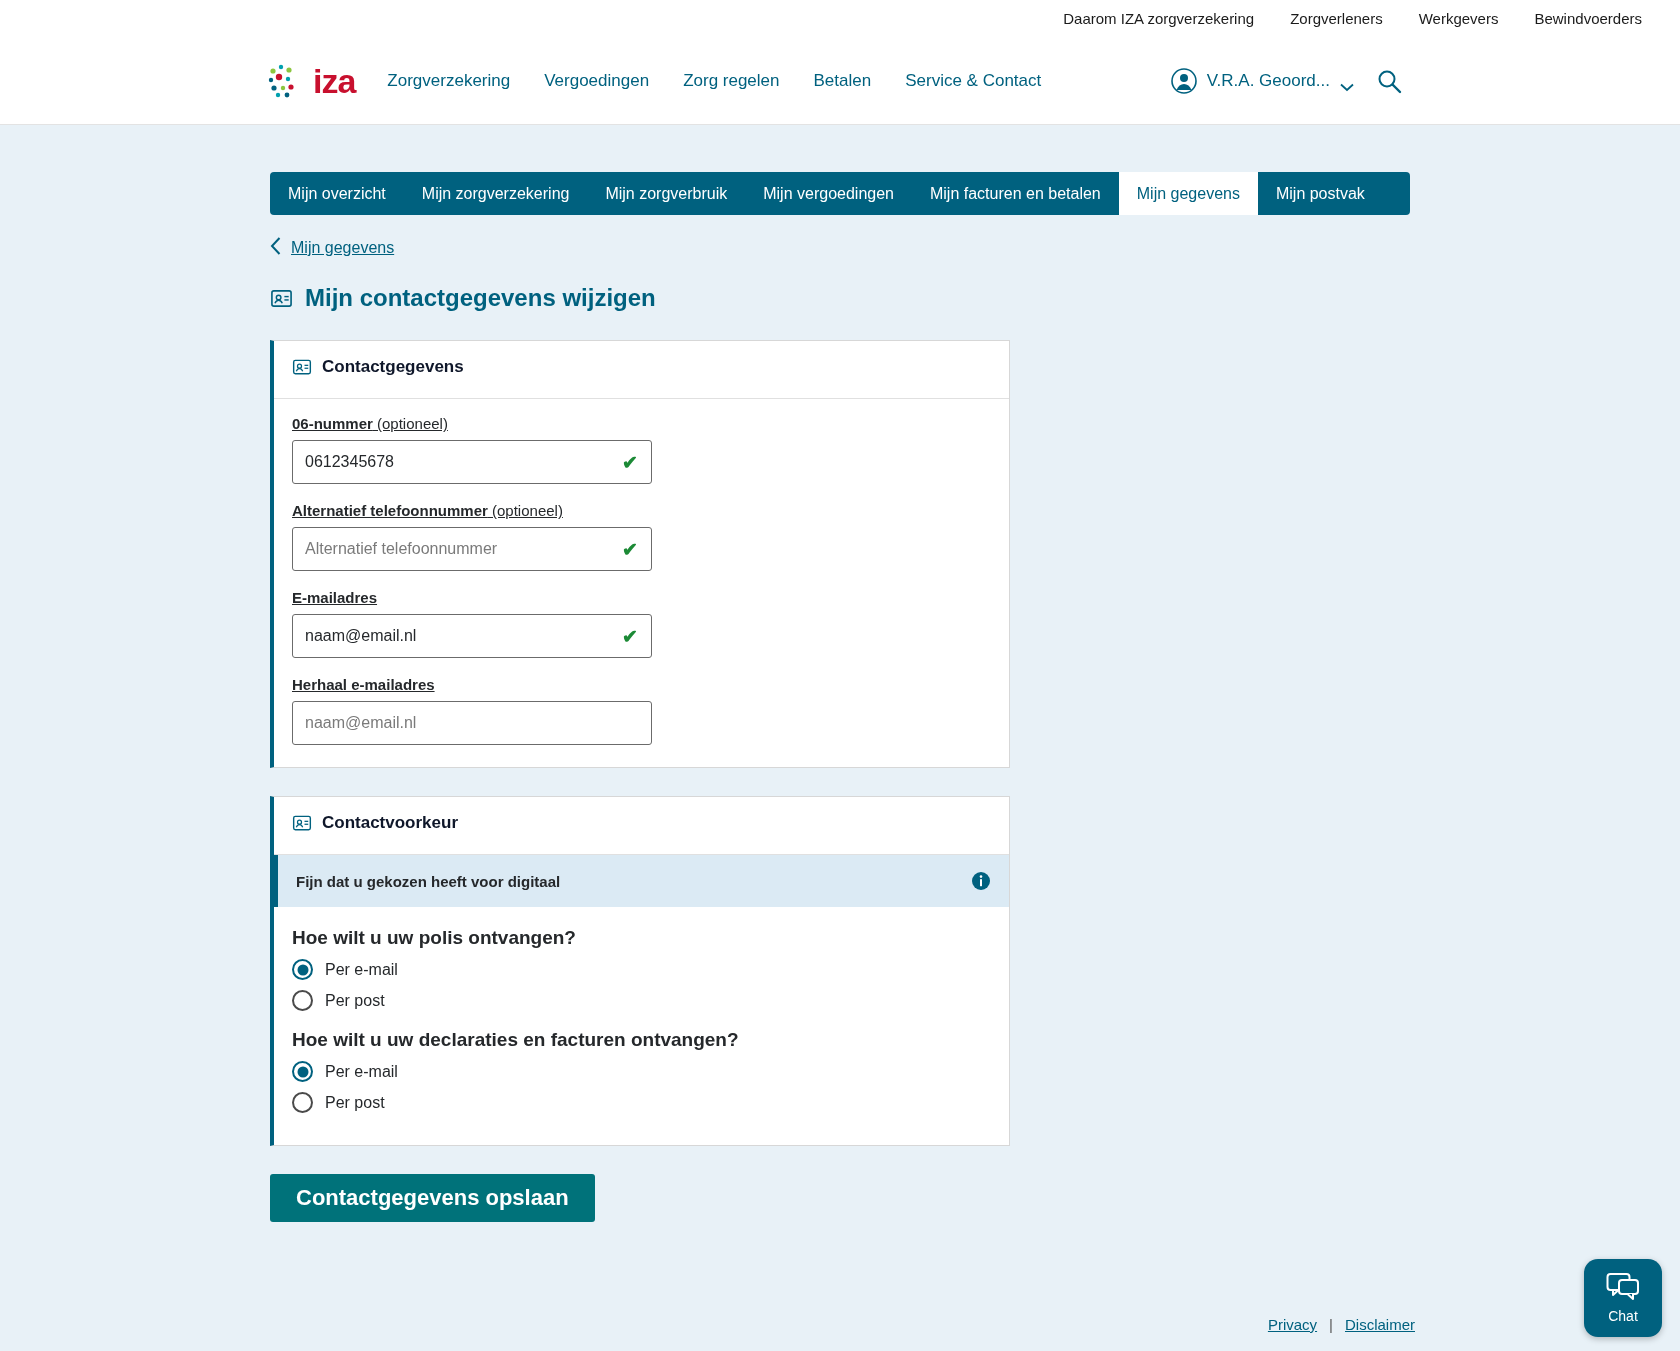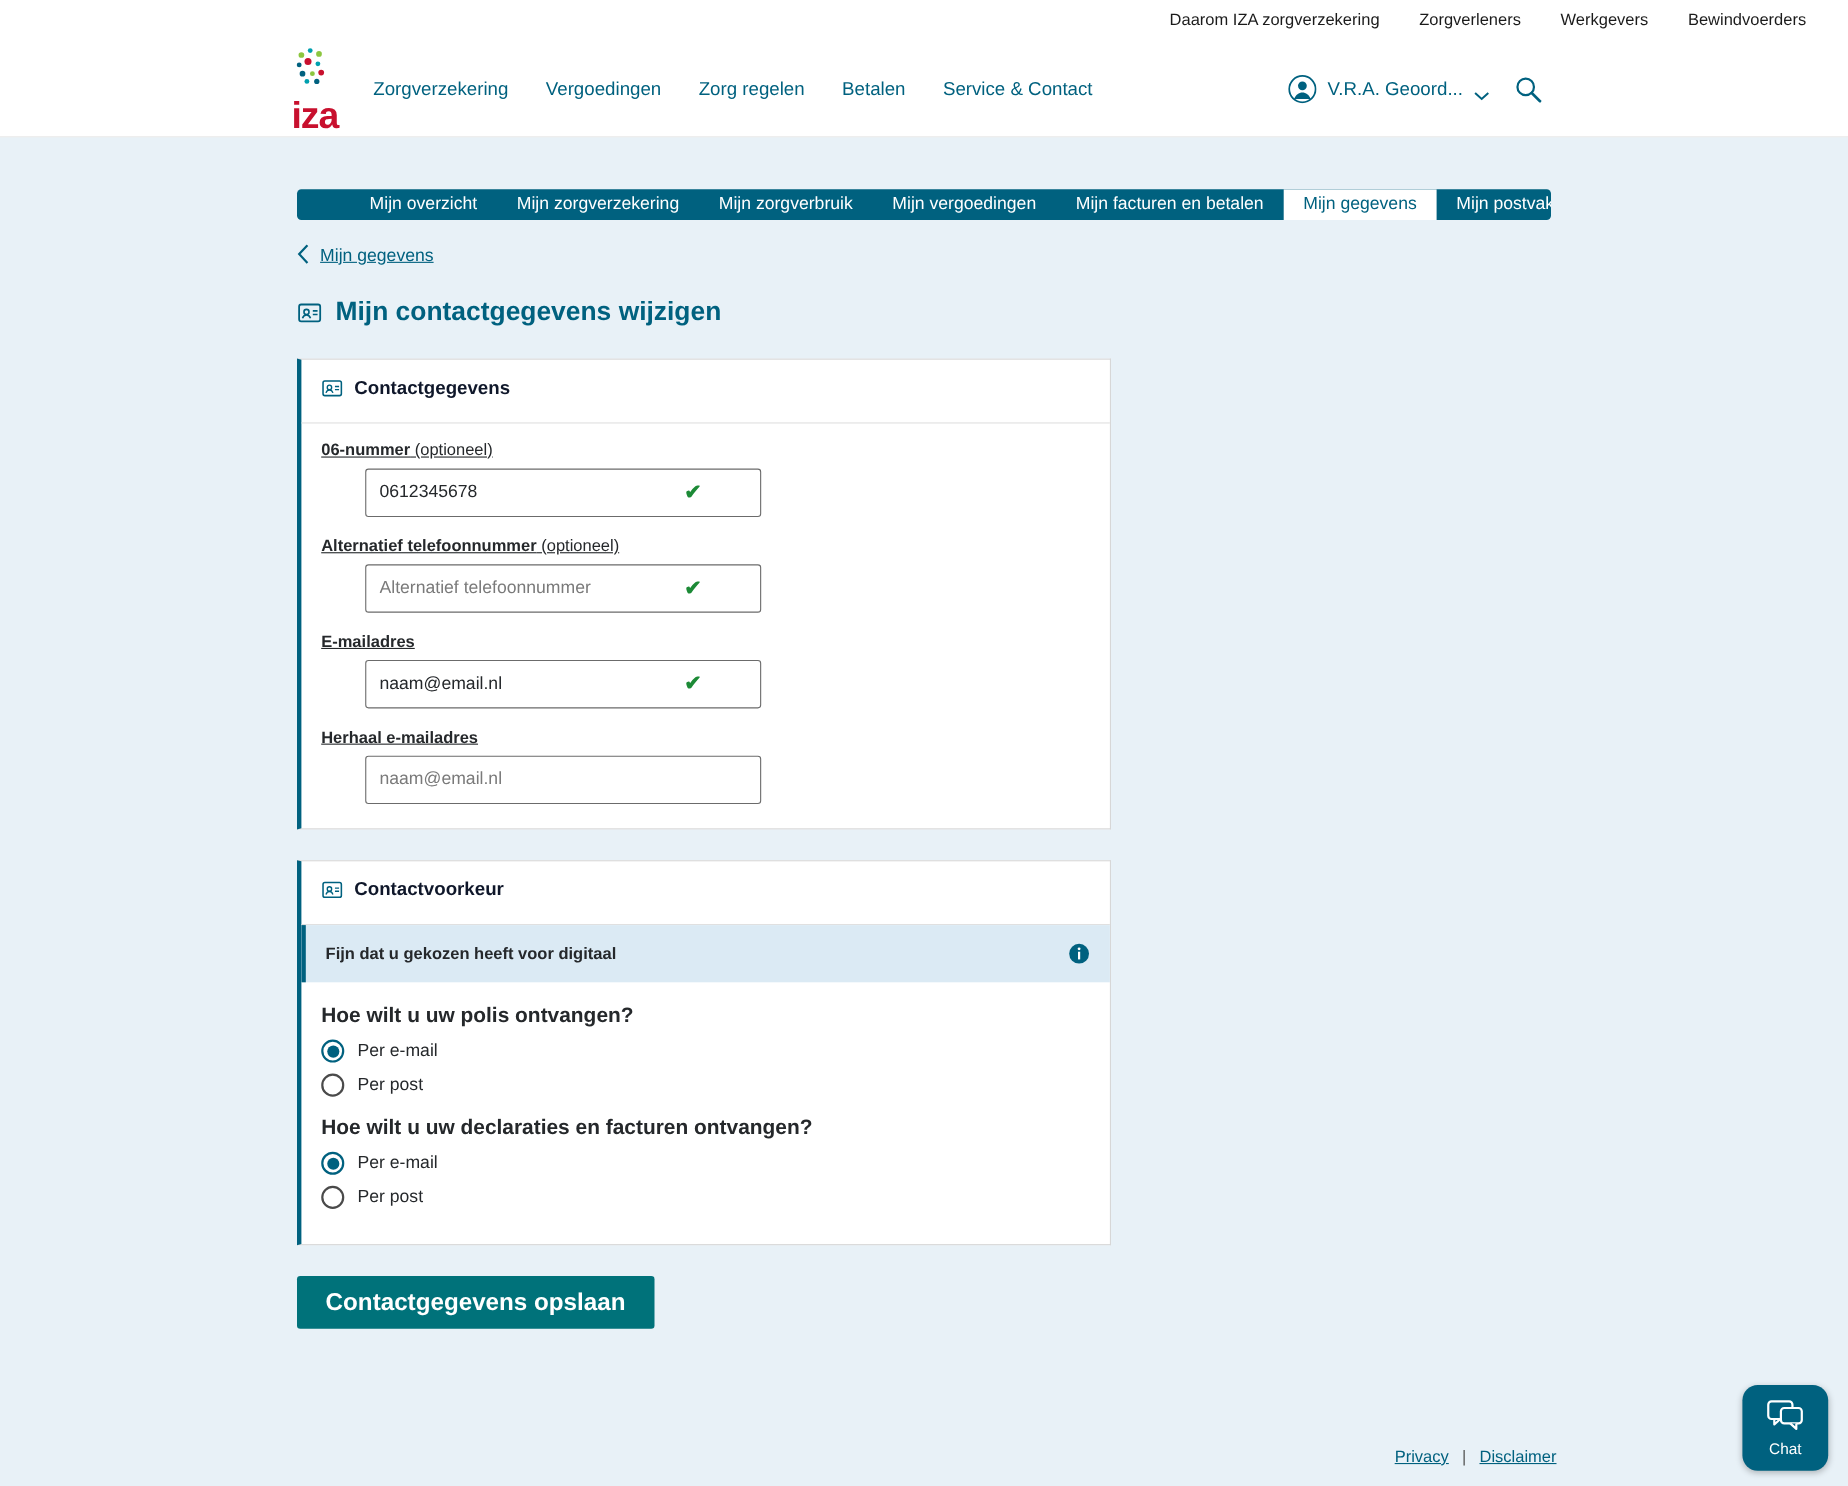--- a/index.html
+++ b/index.html
@@ -35,21 +35,20 @@
     align-items: center;
     padding: 0 38px 0 0;
     border-bottom: 1px solid #e3e3e3;
     position: relative;
   }
   .logo-wrap {
     margin-left: 265px;
     display: flex;
     align-items: center;
     gap: 8px;
-    flex-direction: column;
   }
   .logo-dots { width: 40px; height: 40px; position: relative; }
   .logo-text {
     font-size: 34px;
     font-weight: bold;
     color: #c8102e;
     letter-spacing: -1px;
     line-height: 1;
     font-family: "Liberation Sans", sans-serif;
   }
@@ -91,22 +90,21 @@
     position: relative;
   }
 
   
   .tabs {
     display: flex;
     background: #00617f;
     border-radius: 4px;
     overflow: hidden;
     width: 1140px;
-    height: 28px;
-    padding-left: 48px;
+    height: 43px;
   }
   .tab {
     padding: 0 18px;
     display: flex; align-items: center;
     font-size: 16px;
     color: #ffffff;
     cursor: pointer;
     white-space: nowrap;
   }
   .tab.active {
@@ -177,21 +175,20 @@
   }
   .input-wrap input {
     width: 100%; height: 100%;
     border: 1px solid #6b6b6b;
     border-radius: 3px;
     padding: 0 44px 0 12px;
     font-size: 16px;
     color: #25282b;
     font-family: "Liberation Sans", sans-serif;
     background: #fff;
-    margin-left: 40px;
   }
   .input-wrap input::placeholder { color: #7a7a7a; }
   .check-mark {
     position: absolute;
     right: 14px; top: 50%;
     transform: translateY(-50%);
     color: #1c8a36;
     font-size: 19px;
     font-weight: bold;
     line-height: 1;

